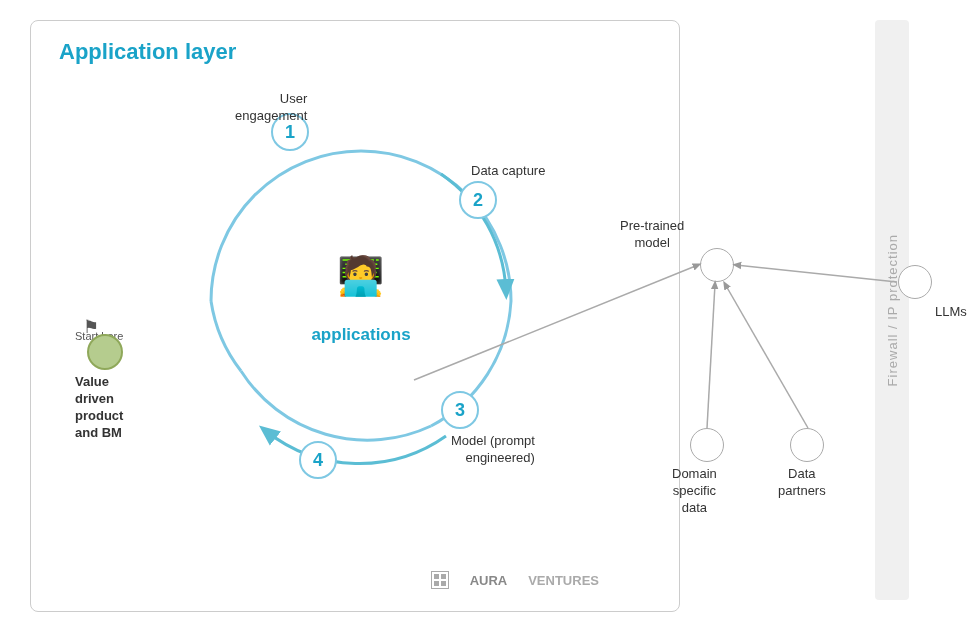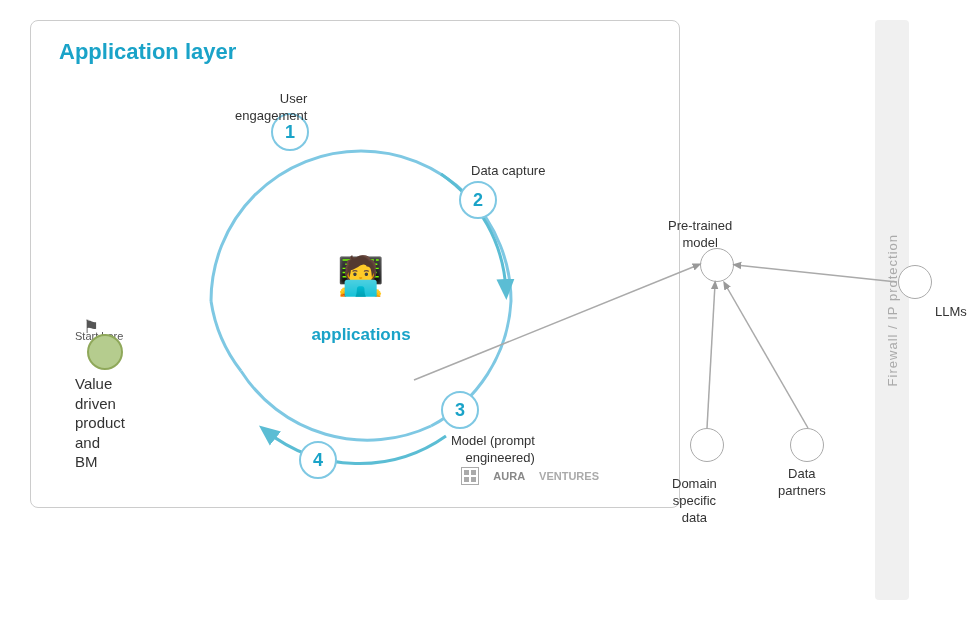--- a/index.html
+++ b/index.html
@@ -19,21 +19,21 @@
       background: #fff;
       display: flex;
     }
 
     
     .app-layer-box {
       position: absolute;
       left: 30px;
       top: 20px;
       width: 650px;
-      height: 488px;
+      height: 592px;
       border: 1.5px solid #ccc;
       border-radius: 8px;
       background: #fff;
     }
 
     .app-layer-title {
       position: absolute;
       top: 18px;
       left: 28px;
       color: #1aa3c8;
@@ -169,46 +169,46 @@
       top: 14px;
       font-size: 11px;
       color: #555;
       white-space: nowrap;
     }
 
     .value-label {
       position: absolute;
       left: 0px;
       top: 58px;
-      font-size: 15px;
+      font-size: 13px;
       color: #333;
       line-height: 1.3;
-      font-weight: 400;
+      font-weight: 700;
     }
 
     
     .center-icon {
       position: absolute;
       top: 50%;
       left: 50%;
       transform: translate(-50%, -130%);
       font-size: 38px;
       color: #b8dff0;
     }
 
     
     .aura-logo {
       position: absolute;
       bottom: 22px;
       right: 80px;
-      font-size: 11px;
+      font-size: 13px;
       color: #aaa;
       display: flex;
       align-items: center;
-      gap: 14px;
+      gap: 21px;
     }
 
     .aura-logo-icon {
       width: 18px;
       height: 18px;
       border: 1.5px solid #aaa;
       display: grid;
       grid-template-columns: 1fr 1fr;
       grid-template-rows: 1fr 1fr;
       gap: 2px;
@@ -326,32 +326,32 @@
       <span class="aura-bold">AURA</span>
         <span class="aura-ventures">VENTURES</span>
     </div>
   </div>
 
   <div class="firewall-bar">
     <span class="firewall-text">Firewall / IP protection</span>
   </div>
 
   <div class="node-circle" style="left: 700px; top: 248px;"></div>
-  <div class="node-label" style="left: 668px; top: 218px;">
+  <div class="node-label" style="left: 620px; top: 218px;">
     <span>Pre-trained</span><br>
     <span>model</span>
   </div>
 
   <div class="node-circle" style="left: 898px; top: 265px;"></div>
   <div class="node-label" style="left: 900px; top: 304px; margin-left: 35px;">
     <span>LLMs</span>
   </div>
 
   <div class="node-circle" style="left: 690px; top: 428px;"></div>
-  <div class="node-label" style="left: 672px; top: 476px;">
+  <div class="node-label" style="left: 672px; top: 466px;">
     <span>Domain</span><br>
     <span>specific</span><br>
     <span>data</span>
   </div>
 
   <div class="node-circle" style="left: 790px; top: 428px;"></div>
   <div class="node-label" style="left: 778px; top: 466px;">
     <span>Data</span><br>
     <span>partners</span>
   </div>

